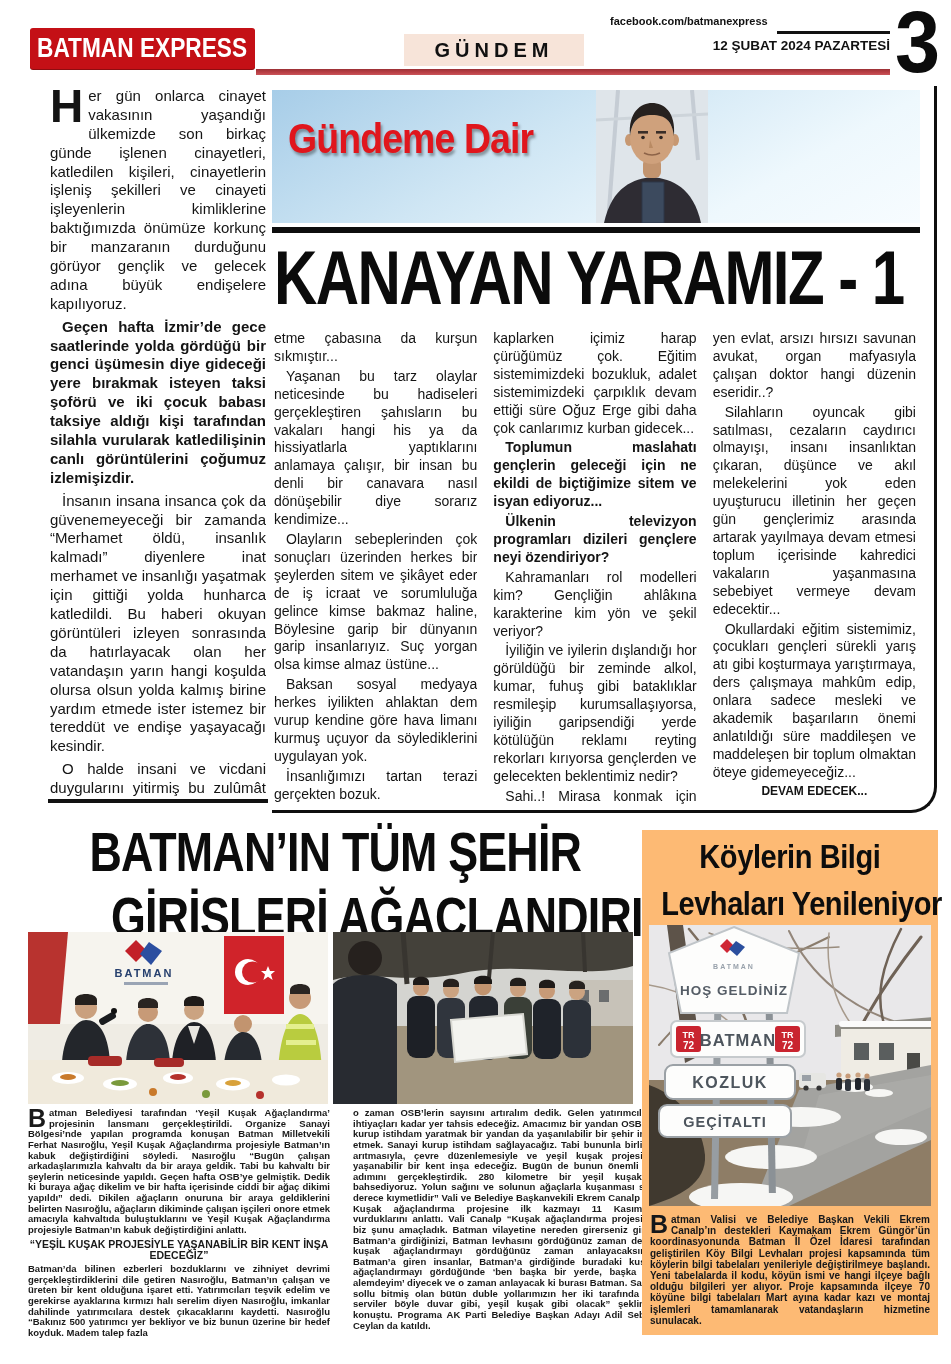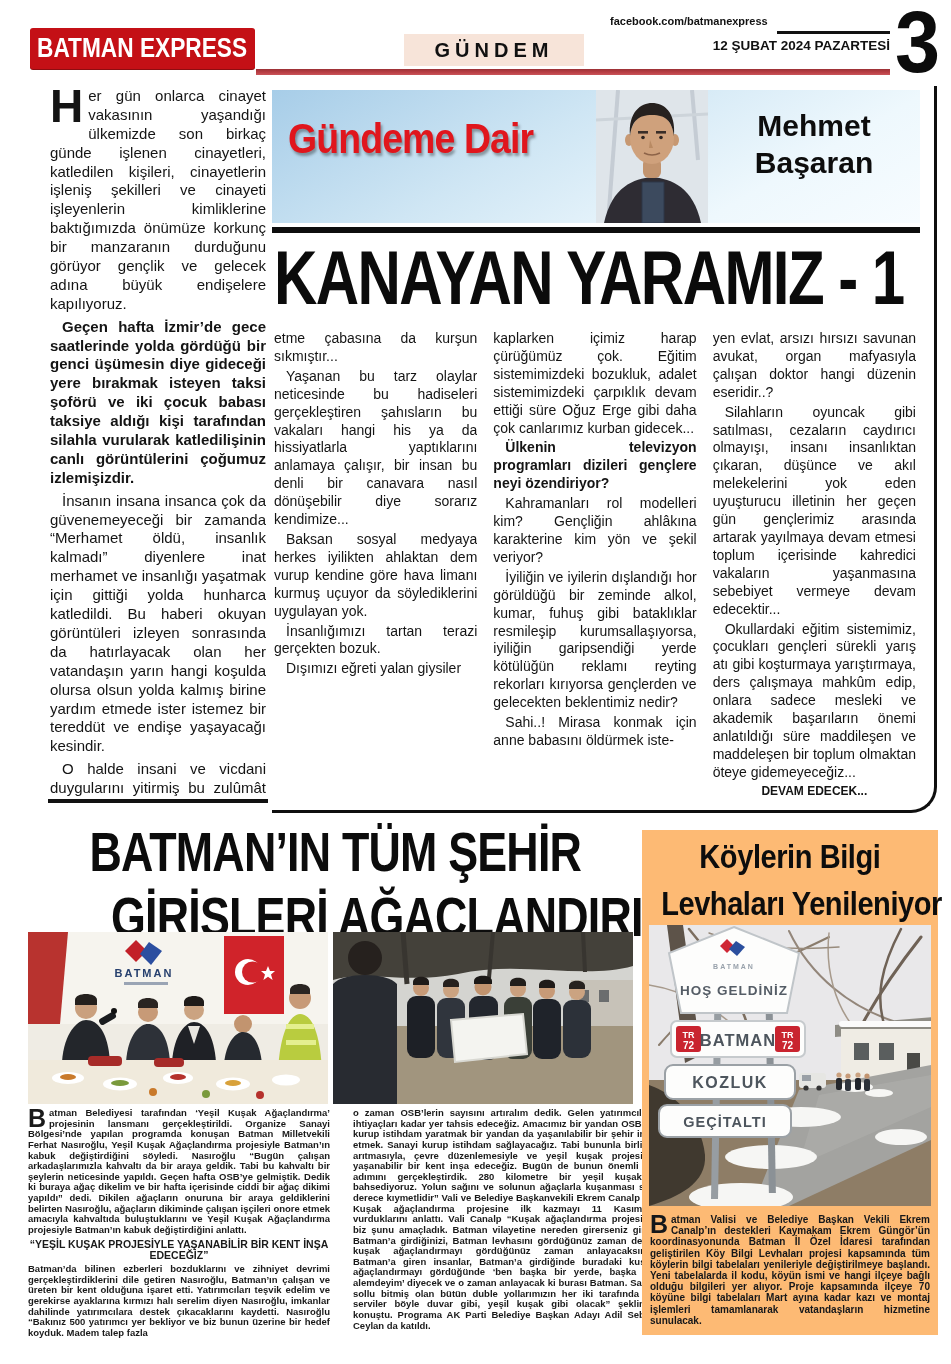--- a/index.html
+++ b/index.html
@@ -126,40 +126,38 @@
           <path d="M34 46 C32 22 45 13 56 13 C68 13 80 22 78 46 C76 31 70 25 56 25 C42 25 36 31 34 46Z" fill="#26211f"></path>
           <rect x="42" y="41" width="10" height="2.6" fill="#3a2e28"></rect>
           <rect x="60" y="41" width="10" height="2.6" fill="#3a2e28"></rect>
           <circle cx="47" cy="47.5" r="1.8" fill="#2c2320"></circle>
           <circle cx="65" cy="47.5" r="1.8" fill="#2c2320"></circle>
           <path d="M54 50 L57 58 L53 58Z" fill="#b98a63"></path>
           <path d="M48 63 Q56 67 64 63" stroke="#8d6348" stroke-width="1.6" fill="none"></path>
         </svg>
       </div>
 
-      <div class="abs author-name">
-        <div>Mehmet</div>
-        <div>Başaran</div>
-      </div>
     </div>
 
     <div class="abs author-rule"></div>
 
     <span class="abs h-main">KANAYAN YARAMIZ - 1</span>
 
     <div class="abs cols">
       <div class="col">
         <p class="cont">etme çabasına da kurşun sıkmıştır...</p>
         <p>Yaşanan bu tarz olaylar neticesinde bu hadiseleri gerçekleştiren şahısların bu vakaları hangi his ya da hissiyatlarla yaptıklarını anlamaya çalışır, bir insan bu denli bir canavara nasıl dönüşebilir diye sorarız kendimize...</p>
+        <p>Olayların sebeplerinden çok sonuçları üzerinden herkes bir şeylerden sitem ve şikâyet eder de iş icraat ve sorumluluğa gelince kimse bakmaz haline, Böylesine garip bir dünyanın garip insanlarıyız. Suç yorgan olsa kimse almaz üstüne...</p>
         <p>Baksan sosyal medyaya herkes iyilikten ahlaktan dem vurup kendine göre hava limanı kurmuş uçuyor da söylediklerini uygulayan yok.</p>
         <p>İnsanlığımızı tartan terazi gerçekten bozuk.</p>
         <p>Dışımızı eğreti yalan giysiler</p>
       </div>
       <div class="col">
         <p class="cont">kaplarken içimiz harap çürüğümüz çok. Eğitim sistemimizdeki bozukluk, adalet sistemimizdeki çarpıklık devam ettiği süre Oğuz Erge gibi daha çok canlarımız kurban gidecek...</p>
+        <p class="b">Toplumun maslahatı gençlerin geleceği için ne ekildi de biçtiğimize sitem ve isyan ediyoruz...</p>
         <p class="b">Ülkenin televizyon programları dizileri gençlere neyi özendiriyor?</p>
         <p>Kahramanları rol modelleri kim? Gençliğin ahlâkına karakterine kim yön ve şekil veriyor?</p>
         <p>İyiliğin ve iyilerin dışlandığı hor görüldüğü bir zeminde alkol, kumar, fuhuş gibi bataklıklar resmileşip kurumsallaşıyorsa, iyiliğin garipsendiği yerde kötülüğün reklamı reyting rekorları kırıyorsa gençlerden ve gelecekten beklentimiz nedir?</p>
         <p>Sahi..! Mirasa konmak için anne babasını öldürmek iste-</p>
       </div>
       <div class="col">
         <p class="cont">yen evlat, arsızı hırsızı savunan avukat, organ mafyasıyla çalışan doktor hangi düzenin eseridir..?</p>
         <p>Silahların oyuncak gibi satılması, cezaların caydırıcı olmayışı, insanı insanlıktan çıkaran, düşünce ve akıl melekelerini yok eden uyuşturucu illetinin her geçen gün gençlerimiz arasında artarak yayılmaya devam etmesi toplum içerisinde kahredici vakaların yaşanmasına sebebiyet vermeye devam edecektir...</p>
         <p>Okullardaki eğitim sistemimiz, çocukları gençleri sürekli yarış atı gibi koşturmaya yarıştırmaya, ders çalışmaya mahkûm edip, onlara sadece mesleki ve akademik başarıların önemi anlatıldığı süre maddileşen ve maddeleşen bir toplum olmaktan öteye gidemeyeceğiz...</p>
         <p class="devam">DEVAM EDECEK...</p>

